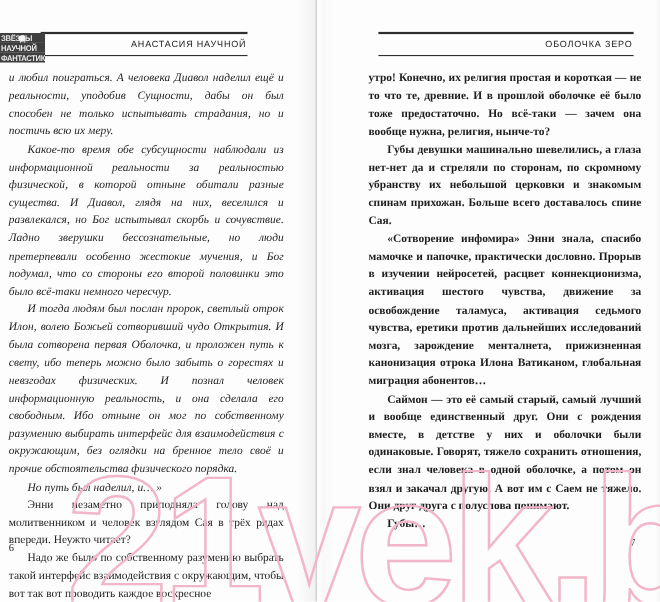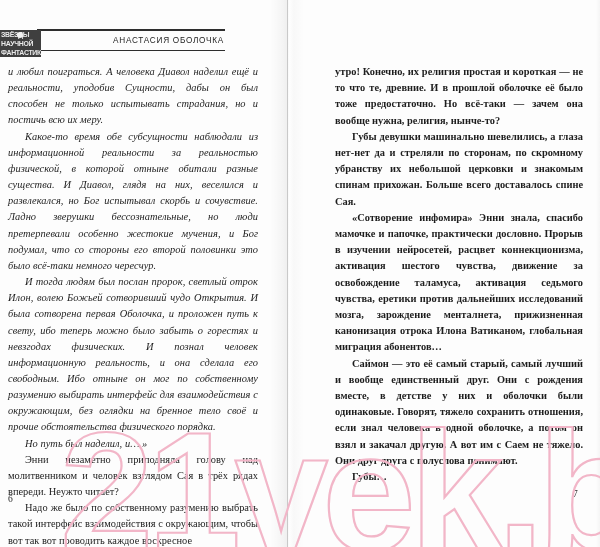--- a/index.html
+++ b/index.html
@@ -229,21 +229,21 @@
         <span>НАУЧНОЙ</span>
       </div>
       <div class="logo-band">
         <span>ФАНТАСТИКИ</span>
       </div>
       <div class="logo-dot"></div>
     </div>
 
     <div class="runhead left-runhead">
       <div class="rule"></div>
-      <div class="rh-text">АНАСТАСИЯ ОБОЛОЧКА</div>
+      <div class="rh-text">АНАСТАСИЯ НАУЧНОЙ</div>
       <div class="rule thin"></div>
     </div>
 
     <div class="body-text left-body">
       <p class="ital noindent">и любил поиграться. А человека Диавол наделил ещё и реальности, уподобив Сущности, дабы он был способен не только испытывать страдания, но и постичь всю их меру.</p>
       <p class="ital">Какое-то время обе субсущности наблюдали из информационной реальности за реальностью физической, в которой отныне обитали разные существа. И Диавол, глядя на них, веселился и развлекался, но Бог испытывал скорбь и сочувствие. Ладно зверушки бессознательные, но люди претерпевали особенно жестокие мучения, и Бог подумал, что со стороны его второй половинки это было всё-таки немного чересчур.</p>
       <p class="ital">И тогда людям был послан пророк, светлый отрок Илон, волею Божьей сотворивший чудо Открытия. И была сотворена первая Оболочка, и проложен путь к свету, ибо теперь можно было забыть о горестях и невзгодах физических. И познал человек информационную реальность, и она сделала его свободным. Ибо отныне он мог по собственному разумению выбирать интерфейс для взаимодействия с окружающим, без оглядки на бренное тело своё и прочие обстоятельства физического порядка.</p>
       <p class="ital last-line-left">Но путь был наделил, и… »</p>
       <p>Энни незаметно приподняла голову над молитвенником и человек взглядом Сая в трёх рядах впереди. Неужто читает?</p>
       <p>Надо же было по собственному разумению выбрать такой интерфейс взаимодействия с окружающим, чтобы вот так вот проводить каждое воскресное</p>
@@ -253,20 +253,25 @@
   </div>
 
   <div class="page page-right">
 
     <div class="right-edge"></div>
   </div>
 
   <div class="gutter"></div>
   <div class="gutter-line"></div>
 
+  <div class="runhead right-runhead">
+    <div class="rule"></div>
+    <div class="rh-text">ОБОЛОЧКА ЗЕРО</div>
+    <div class="rule thin"></div>
+  </div>
 
   <div class="body-text right-body">
     <p class="noindent">утро! Конечно, их религия простая и короткая — не то что те, древние. И в прошлой оболочке её было тоже предостаточно. Но всё-таки — зачем она вообще нужна, религия, нынче-то?</p>
     <p>Губы девушки машинально шевелились, а глаза нет-нет да и стреляли по сторонам, по скромному убранству их небольшой церковки и знакомым спинам прихожан. Больше всего доставалось спине Сая.</p>
     <p>«Сотворение инфомира» Энни знала, спасибо мамочке и папочке, практически дословно. Прорыв в изучении нейросетей, расцвет коннекционизма, активация шестого чувства, движение за освобождение таламуса, активация седьмого чувства, еретики против дальнейших исследований мозга, зарождение менталнета, прижизненная канонизация отрока Илона Ватиканом, глобальная миграция абонентов…</p>
     <p>Саймон — это её самый старый, самый лучший и вообще единственный друг. Они с рождения вместе, в детстве у них и оболочки были одинаковые. Говорят, тяжело сохранить отношения, если знал человека в одной оболочке, а потом он взял и закачал другую. А вот им с Саем не тяжело. Они друг друга с полуслова понимают.</p>
     <p class="last-line-left">Губы…</p>
   </div>
 
   <div class="folio folio-right">7</div>

